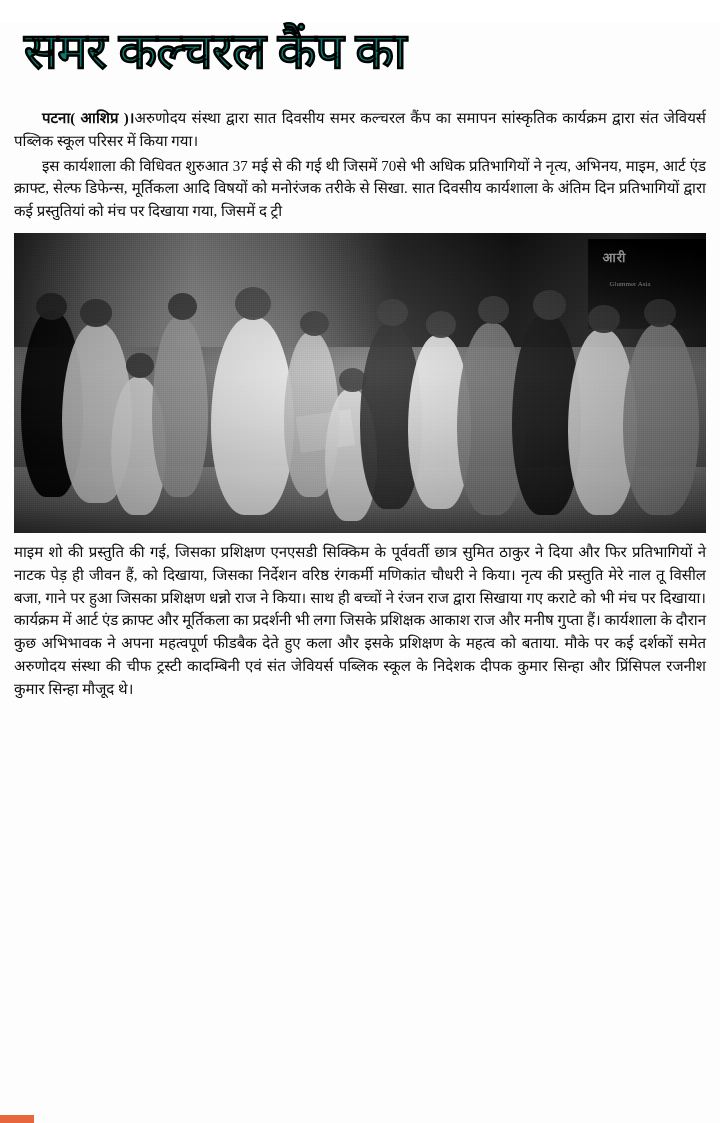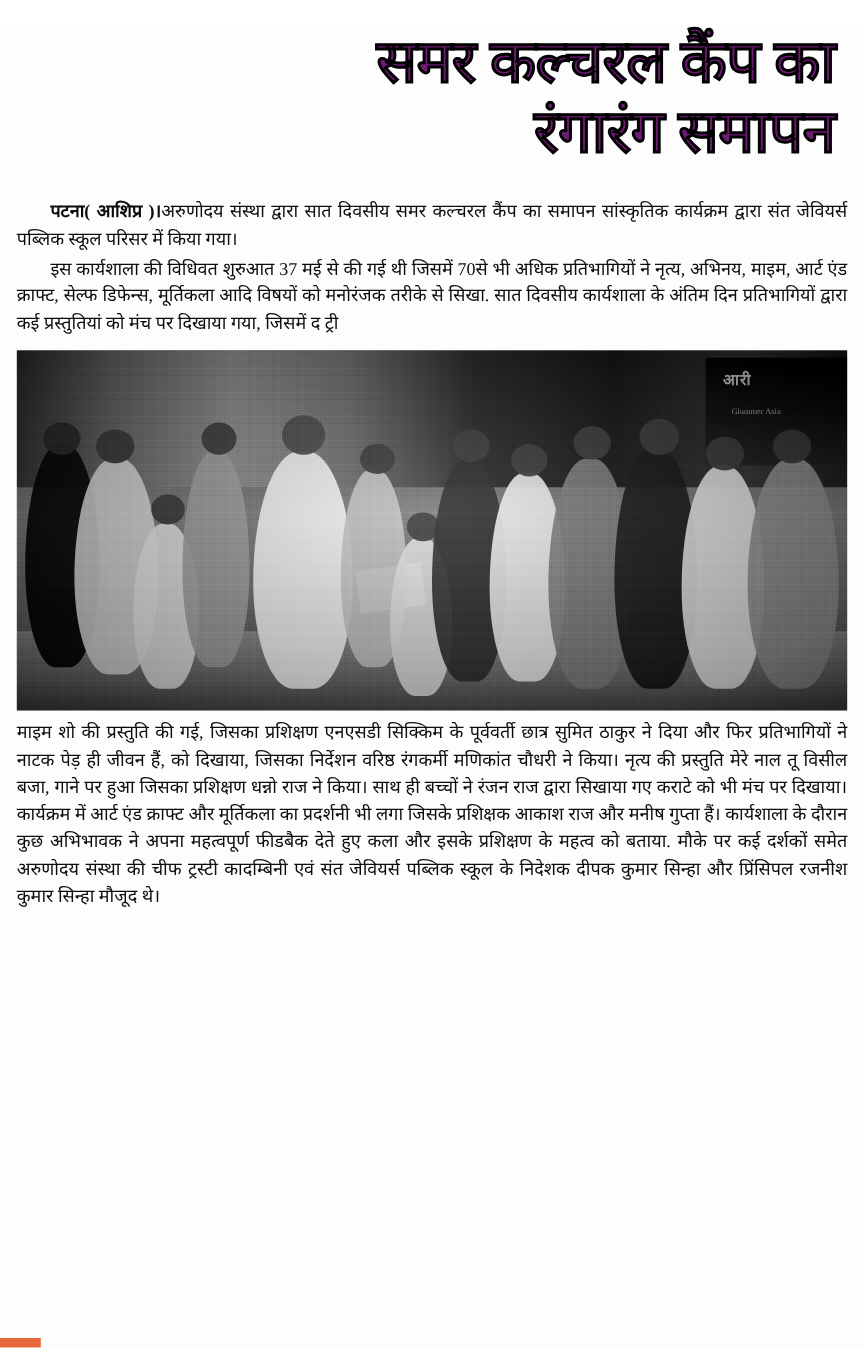--- a/index.html
+++ b/index.html
@@ -18,27 +18,27 @@
   }
   .page {
     width: 720px;
     height: 1123px;
     position: relative;
     background: #fdfdfd;
     box-sizing: border-box;
     padding: 0 14px;
   }
   .headline {
-    text-align: right;
+    text-align: left;
     font-family: "Liberation Serif", "DejaVu Serif", serif;
     font-weight: 700;
     font-size: 50px;
     line-height: 1.18;
     letter-spacing: -0.5px;
-    color: #701a75;
+    color: #0f766e;
     margin: 22px 10px 0 10px;
     -webkit-text-stroke: 0.9px #000;
   }
   .headline .line1 { display: block; }
   .headline .line2 { display: block; }
 
   .article {
     margin-top: 26px;
     font-size: 15px;
     line-height: 1.52;
@@ -168,21 +168,20 @@
     pointer-events: none;
   }
 </style>
 </head>
 <body>
 
 <div class="page">
 
   <h1 class="headline">
     <span class="line1">समर कल्चरल कैंप का</span>
-    <span class="line2">रंगारंग समापन</span>
   </h1>
 
   <div class="article">
     <p class="indent"><span class="dateline">पटना( आशिप्र )।</span><span>अरुणोदय संस्था द्वारा सात दिवसीय समर कल्चरल कैंप का समापन सांस्कृतिक कार्यक्रम द्वारा संत जेवियर्स पब्लिक स्कूल परिसर में किया गया।</span></p>
     <p class="indent">इस कार्यशाला की विधिवत शुरुआत 37 मई से की गई थी जिसमें 70से भी अधिक  प्रतिभागियों ने नृत्य, अभिनय, माइम, आर्ट एंड क्राफ्ट, सेल्फ डिफेन्स, मूर्तिकला आदि विषयों को मनोरंजक तरीके से सिखा. सात दिवसीय कार्यशाला के अंतिम दिन प्रतिभागियों द्वारा कई प्रस्तुतियां को मंच पर दिखाया गया, जिसमें द ट्री</p>
   </div>
 
   <div class="photo-wrap">
     <div class="photo">
       <div class="ph-bg"></div>

